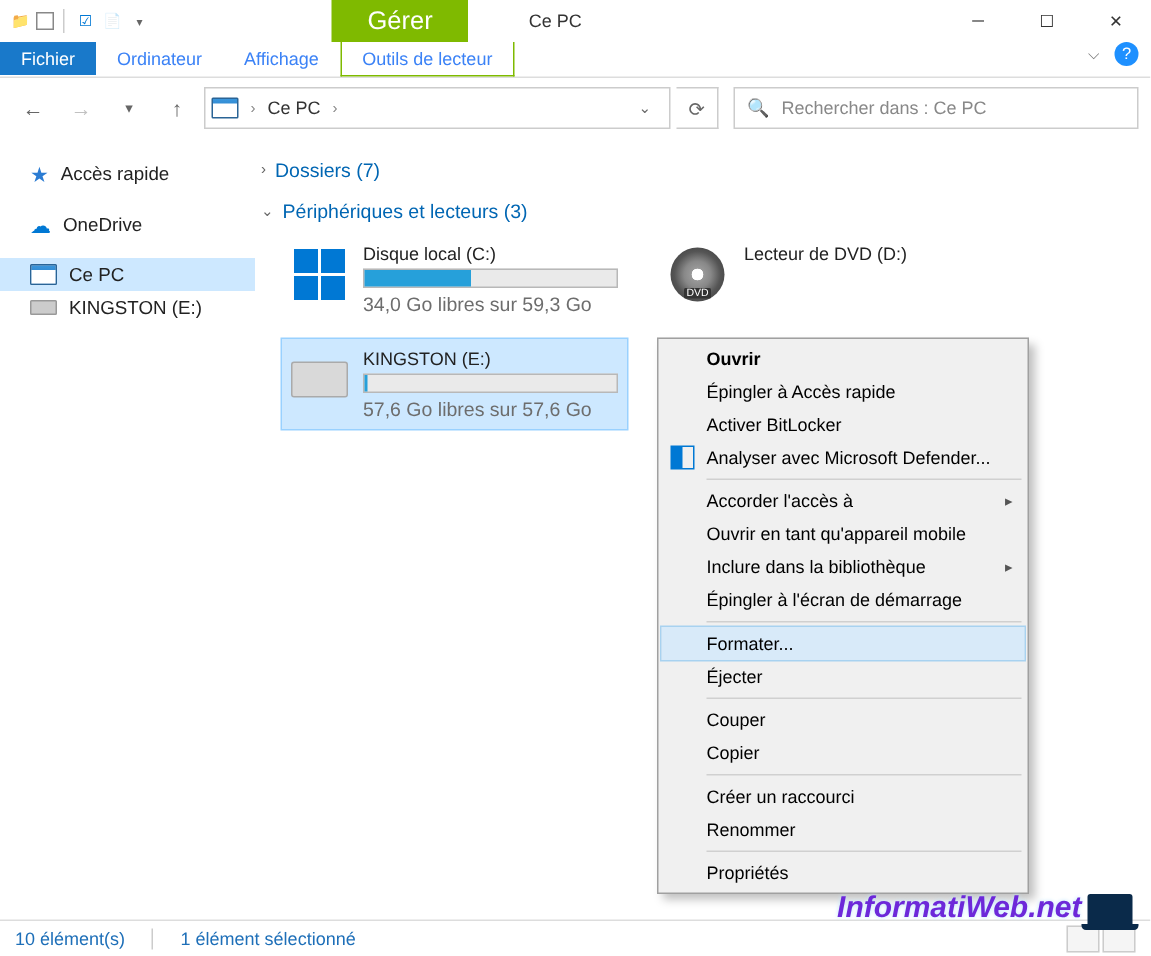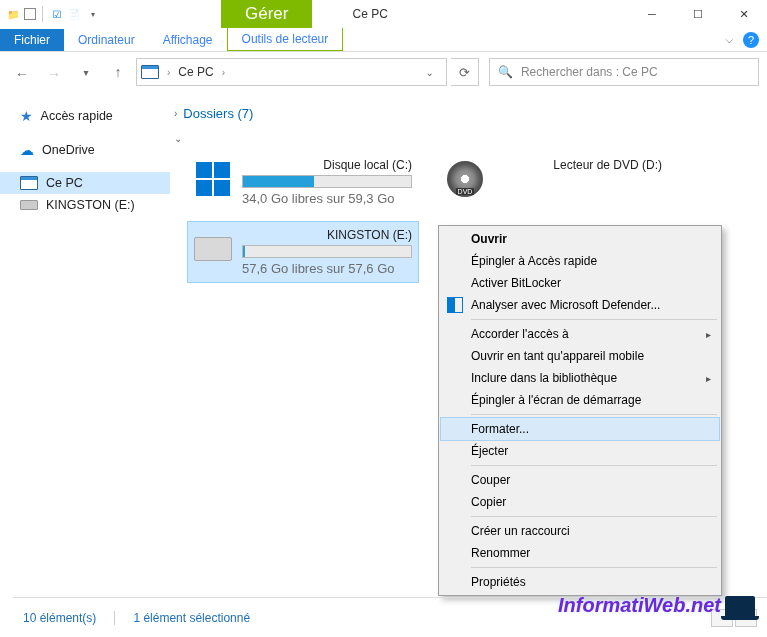--- a/index.html
+++ b/index.html
@@ -9,21 +9,21 @@
 .titlebar { height: 28px; display: flex; align-items: center; background: #fff; border-bottom: none; }
 .qat { display: flex; align-items: center; gap: 2px; padding-left: 6px; }
 .qat-icon { width: 16px; height: 16px; display: flex; align-items: center; justify-content: center; font-size: 10px; }
 .qat-sep { width: 1px; height: 16px; background: #ccc; margin: 0 4px; }
 .ribbon-tab-contextual { background: #7fba00; color: #fff; font-size: 17px; padding: 4px 24px; margin-left: 120px; }
 .title-text { font-size: 12px; color: #333; margin-left: 40px; }
 .win-controls { margin-left: auto; display: flex; }
 .win-btn { width: 46px; height: 28px; display: flex; align-items: center; justify-content: center; font-size: 11px; color: #333; }
 
 
-.ribbon { height: 24px; display: flex; align-items: center; border-bottom: 1px solid #ddd; background: #fff; }
+.ribbon { height: 24px; display: flex; align-items: flex-start; border-bottom: 1px solid #ddd; background: #fff; }
 .ribbon-tab { padding: 4px 14px; font-size: 12px; color: #3b82f6; display: flex; align-items: center; }
 .ribbon-tab.file { background: #1979ca; color: #fff; }
 .ribbon-tab.contextual { background: #fff; border: 1px solid #7fba00; border-top: none; }
 .ribbon-right { margin-left: auto; display: flex; align-items: center; padding-right: 8px; gap: 10px; }
 .chev { color: #777; font-size: 10px; }
 .help-icon { width: 16px; height: 16px; border-radius: 50%; background: #1e90ff; color: #fff; font-size: 11px; display: flex; align-items: center; justify-content: center; }
 
 
 .navrow { height: 40px; display: flex; align-items: center; gap: 4px; padding: 4px 8px; }
 .nav-btn { width: 28px; height: 28px; display: flex; align-items: center; justify-content: center; color: #666; font-size: 14px; }
@@ -55,38 +55,38 @@
 .drives { display: flex; flex-wrap: wrap; gap: 10px 20px; padding-left: 18px; }
 .drive { width: 230px; display: flex; gap: 10px; padding: 6px; }
 .drive.sel { background: #cde8ff; outline: 1px solid #99d1ff; }
 .drive-icon { width: 42px; height: 42px; display:flex; align-items:center; justify-content:center; }
 .drive-icon .hdd { width: 38px; height: 24px; background:#d9d9d9; border:1px solid #aaa; border-radius:2px; position:relative; }
 .drive-icon .winflag { width:34px; height:34px; display:grid; grid-template-columns:1fr 1fr; grid-template-rows:1fr 1fr; gap:2px; }
 .drive-icon .winflag span { background:#0078d4; }
 .drive-icon .dvd { width:36px;height:36px;border-radius:50%;background:radial-gradient(circle,#fff 15%,#999 16%,#888 35%,#555 60%,#333 100%); position:relative; display:flex;align-items:flex-end;justify-content:center;}
 .drive-icon .dvd::after{content:"DVD";font-size:7px;color:#fff;background:#333;padding:0 2px;border-radius:1px;margin-bottom:2px;}
 .drive-info { flex: 1; }
-.drive-name { font-size: 12px; color: #222; margin-bottom: 3px; text-align: right; }
+.drive-name { font-size: 12px; color: #222; margin-bottom: 3px; }
 .drive-bar { height: 13px; border: 1px solid #b8b8b8; background: #eaeaea; margin-bottom: 3px; position: relative; width: 170px; }
 .drive-bar-fill { position: absolute; top: 0; left: 0; bottom: 0; background: #26a0da; }
 .drive-sub { font-size: 13px; color: #6d6d6d; }
 
 
-.ctx { position: absolute; top: 225px; left: 438px; width: 284px; background: #f0f0f0; border: 1px solid #a0a0a0; box-shadow: 4px 4px 6px rgba(0,0,0,0.25); padding: 2px; font-size: 12px; }
+.ctx { position: absolute; top: 225px; left: 438px; width: 248px; background: #f0f0f0; border: 1px solid #a0a0a0; box-shadow: 4px 4px 6px rgba(0,0,0,0.25); padding: 2px; font-size: 12px; }
 .ctx-item { display: flex; align-items: center; padding: 4px 8px 4px 30px; position: relative; }
 .ctx-item.bold { font-weight: 600; }
 .ctx-item.hover { background: #d8eaf9; outline: 1px solid #a8d2f0; }
 .ctx-item .arrow { margin-left: auto; font-size: 10px; color: #555; }
 .ctx-sep { height: 1px; background: #d0d0d0; margin: 3px 2px 3px 30px; }
 .ctx-icon { position: absolute; left: 6px; width: 16px; height: 16px; border: 1px solid #0078d4; display:flex; }
 .ctx-icon span{flex:1;}
 .ctx-icon span:first-child{background:#0078d4;}
 
 
-.statusbar { position: absolute; bottom: 0; left: 13px; right: 0; height: 40px; border-top: 1px solid #ddd; display: flex; align-items: center; padding: 0 10px; font-size: 12px; color: #1e6fb8; gap: 18px; }
+.statusbar { position: absolute; bottom: 0; left: 0; right: 0; height: 24px; border-top: 1px solid #ddd; display: flex; align-items: center; padding: 0 10px; font-size: 12px; color: #1e6fb8; gap: 18px; }
 .status-sep { width: 1px; height: 14px; background: #ccc; }
 .status-right { margin-left: auto; display: flex; gap: 2px; }
 .view-toggle { width: 22px; height: 18px; border: 1px solid #ccc; background: #f5f5f5; }
 
 
 .watermark { position: absolute; bottom: 20px; right: 12px; font-style: italic; font-weight: bold; font-size: 20px; color: #6d28d9; text-shadow: 0 0 3px #bde4ff; pointer-events: none; display:flex; align-items:center; gap:4px;}
 .watermark .lap { width:30px;height:20px;background:#0a2a4a;border-radius:2px 2px 0 0;position:relative;}
 .watermark .lap::after{content:"";position:absolute;bottom:-4px;left:-4px;right:-4px;height:4px;background:#0a2a4a;border-radius:0 0 3px 3px;}
 </style>
 </head>
@@ -163,20 +163,21 @@
     <div class="nav-spacer"></div>
   </div>
 
   <div class="content">
     <div class="group-header">
       <span class="group-chev">›</span>
       <span>Dossiers (7)</span>
     </div>
     <div class="group-header">
       <span class="group-chev">⌄</span>
+      <span>Périphériques et lecteurs (3)</span>
     </div>
     <div class="drives">
       <div class="drive">
         <div class="drive-icon">
             <span class="winflag">
               <span></span>
               <span></span>
               <span></span>
               <span></span>
             </span>

